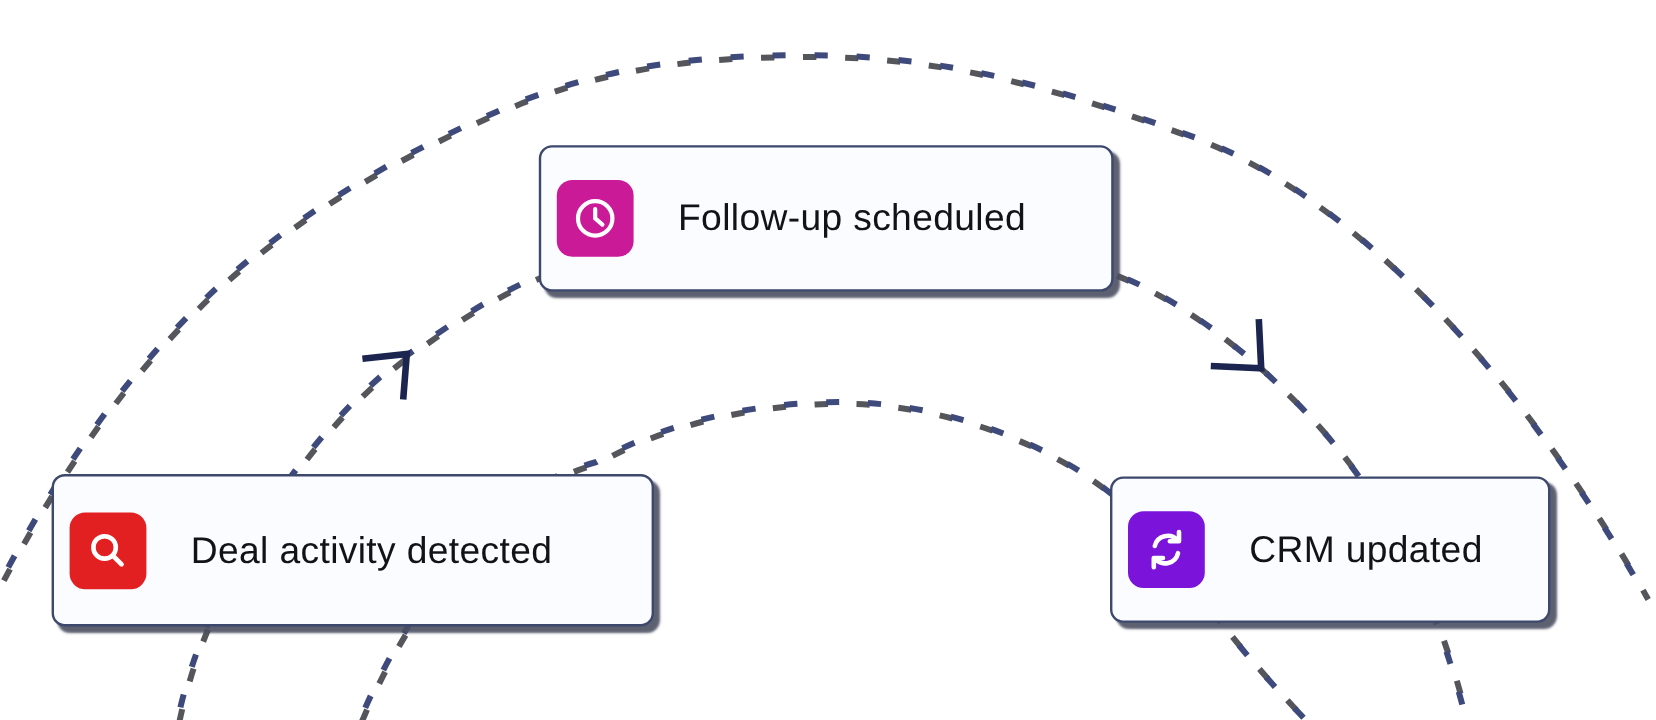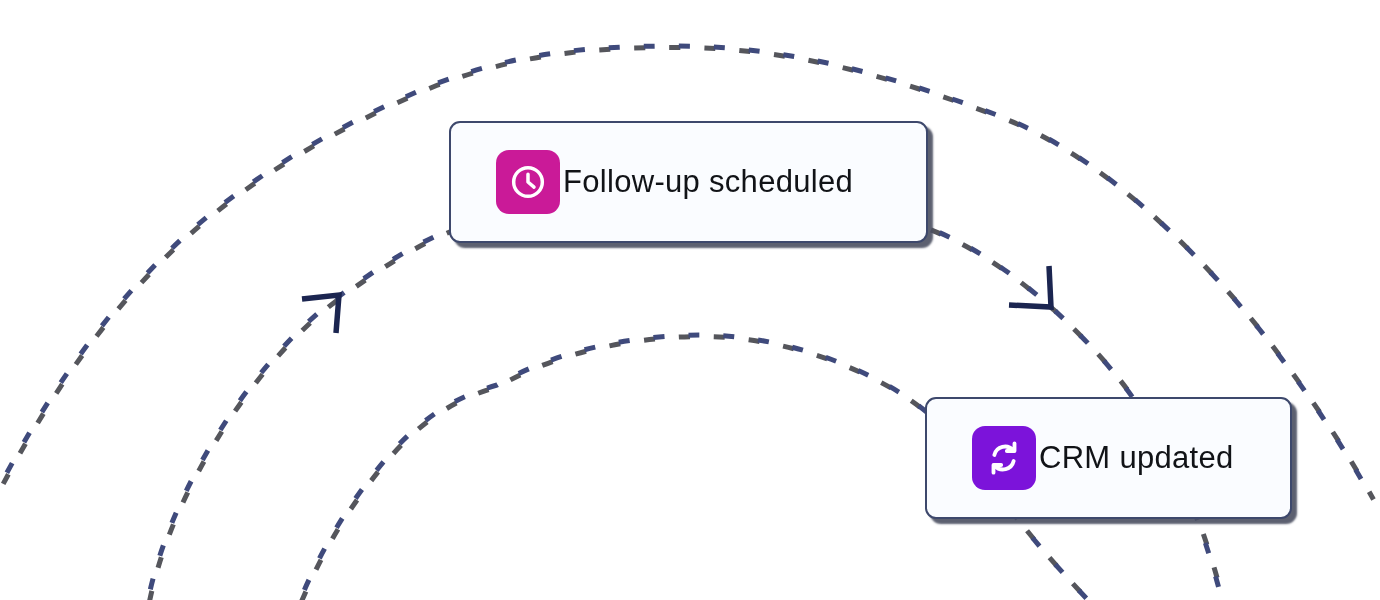--- a/index.html
+++ b/index.html
@@ -14,22 +14,22 @@
   .orbits{position:absolute;left:0;top:0;width:1380px;height:600px;}
 
   .card{
     position:absolute;
     display:flex;align-items:center;
     box-sizing:border-box;
     background:#fafcff;
     border:2.5px solid #3d486c;
     border-radius:11px;
     box-shadow:5px 5px 2px 0 rgba(74,79,97,0.9);
-    padding-left:45px;
-    gap:3px;
+    padding-left:13px;
+    gap:37px;
   }
   .card-top{left:449px;top:121px;width:479px;height:122px;}
   .card-left{left:43px;top:395px;width:502px;height:127px;}
   .card-right{left:925px;top:397px;width:367px;height:122px;text-align:center;}
 
   .icon-tile{
     width:64px;height:64px;
     border-radius:13px;
     display:flex;align-items:center;justify-content:center;
     flex:0 0 auto;
@@ -92,20 +92,29 @@
   <div class="card card-top">
     <span class="icon-tile" style="background: rgb(202, 26, 152);">
       <svg width="40" height="40" viewBox="0 0 24 24" fill="none" stroke="#ffffff" stroke-width="2.1" stroke-linecap="round" stroke-linejoin="round">
         <circle cx="12" cy="12" r="8.6"></circle>
         <polyline points="12,7.4 12,12 15.6,15.1"></polyline>
       </svg>
     </span>
     <span class="card-label">Follow-up scheduled</span>
   </div>
 
+  <div class="card card-left">
+    <span class="icon-tile" style="background: rgb(227, 32, 33);">
+      <svg width="40" height="40" viewBox="0 0 24 24" fill="none" stroke="#ffffff" stroke-width="2.3" stroke-linecap="round" stroke-linejoin="round">
+        <circle cx="10.3" cy="10.3" r="5.6"></circle>
+        <line x1="14.6" y1="14.6" x2="18.8" y2="18.8"></line>
+      </svg>
+    </span>
+    <span class="card-label">Deal activity detected</span>
+  </div>
 
   <div class="card card-right">
     <span class="icon-tile" style="background: rgb(124, 19, 218);">
       <svg width="40" height="40" viewBox="0 0 24 24" fill="none" stroke="#ffffff" stroke-width="2.3" stroke-linecap="round" stroke-linejoin="round">
         <path d="M 6.2 10.2 A 6.6 6.6 0 0 1 17.6 7.4"></path>
         <polyline points="18.3,3.2 18.3,7.8 13.7,7.8"></polyline>
         <path d="M 17.8 13.8 A 6.6 6.6 0 0 1 6.4 16.6"></path>
         <polyline points="5.7,20.8 5.7,16.2 10.3,16.2"></polyline>
       </svg>
     </span>

